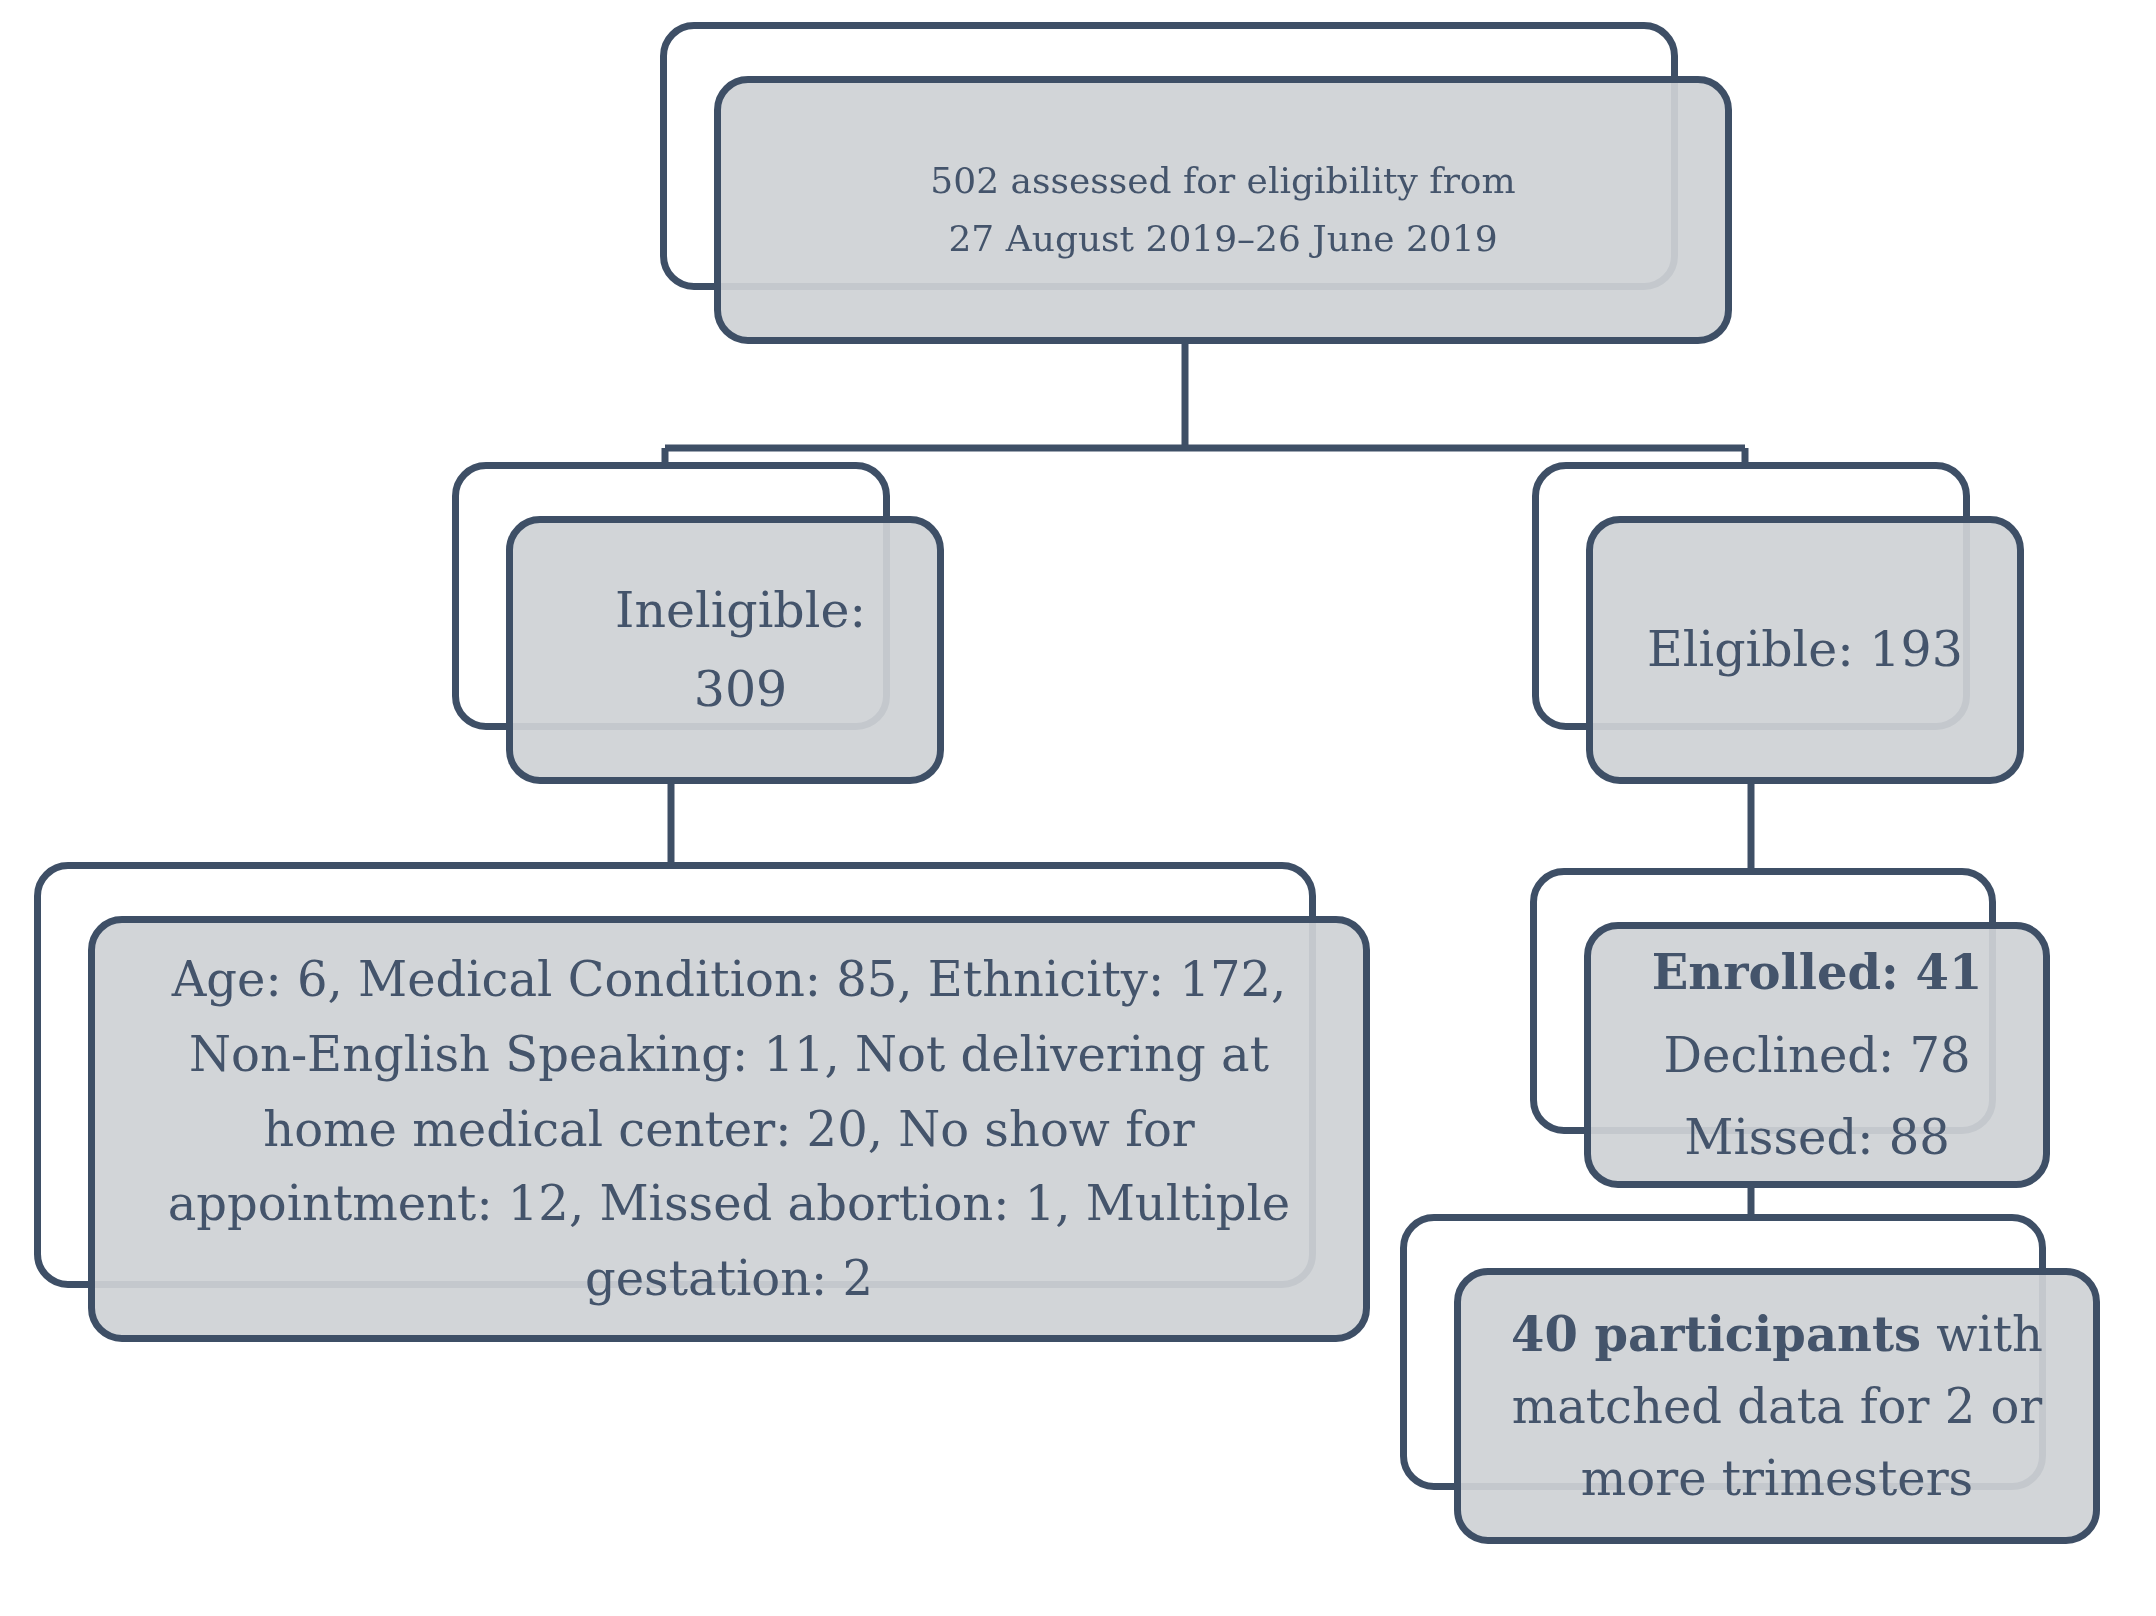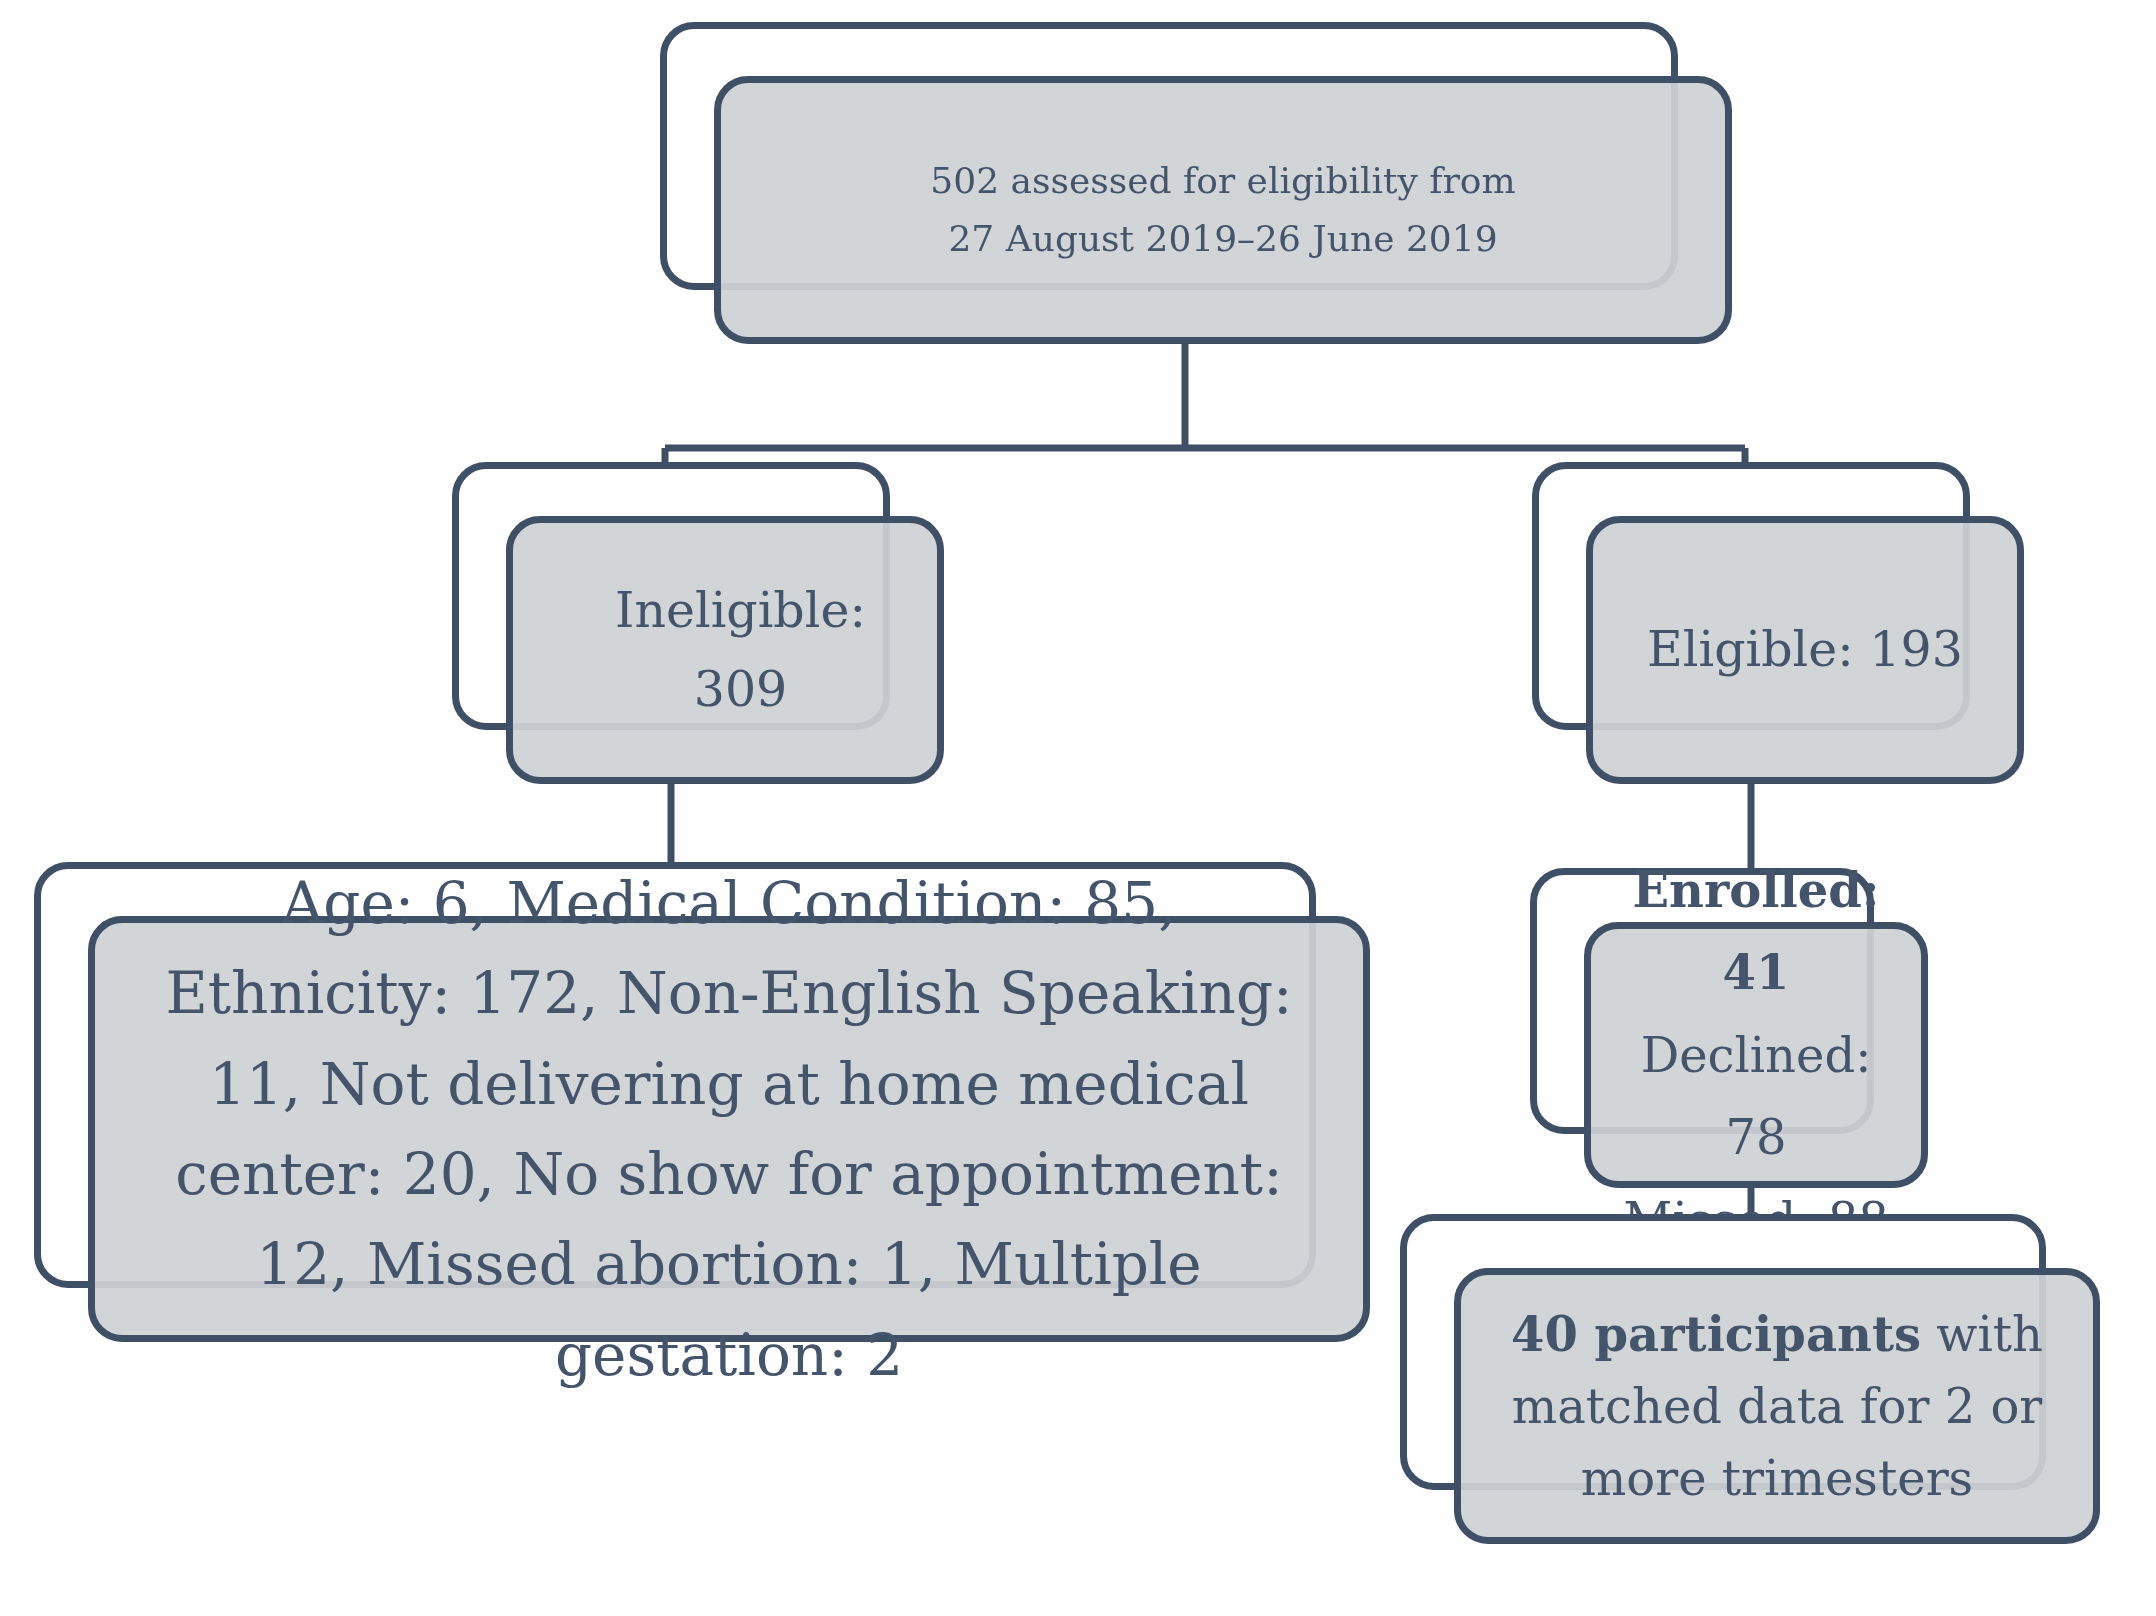--- a/index.html
+++ b/index.html
@@ -77,23 +77,23 @@
   #node-assessed       { left: 660px; top: 22px;   width: 1072px; height: 322px; }
   #node-assessed .label{ font-size: 36px; }
 
   #node-ineligible     { left: 452px; top: 462px;  width: 492px;  height: 322px; }
   #node-ineligible .label { font-size: 49px; margin-left: 31px; }
 
   #node-eligible       { left: 1532px; top: 462px; width: 492px;  height: 322px; }
   #node-eligible .label{ font-size: 49px; }
 
   #node-reasons        { left: 34px;  top: 862px;  width: 1336px; height: 480px; }
-  #node-reasons .label { font-size: 58px; line-height: 1.56; padding: 0 46px; }
+  #node-reasons .label { font-size: 48px; line-height: 1.56; padding: 0 46px; }
 
-  #node-enrollment     { left: 1530px; top: 868px; width: 398px;  height: 320px; }
+  #node-enrollment     { left: 1530px; top: 868px; width: 520px;  height: 320px; }
   #node-enrollment .label { font-size: 48px; line-height: 1.72; }
 
   #node-matched        { left: 1400px; top: 1214px; width: 700px; height: 330px; }
   #node-matched .label { font-size: 48px; line-height: 1.50; padding: 0 34px; }
 </style>
 </head>
 <body>
 
 <div id="stage">
 

